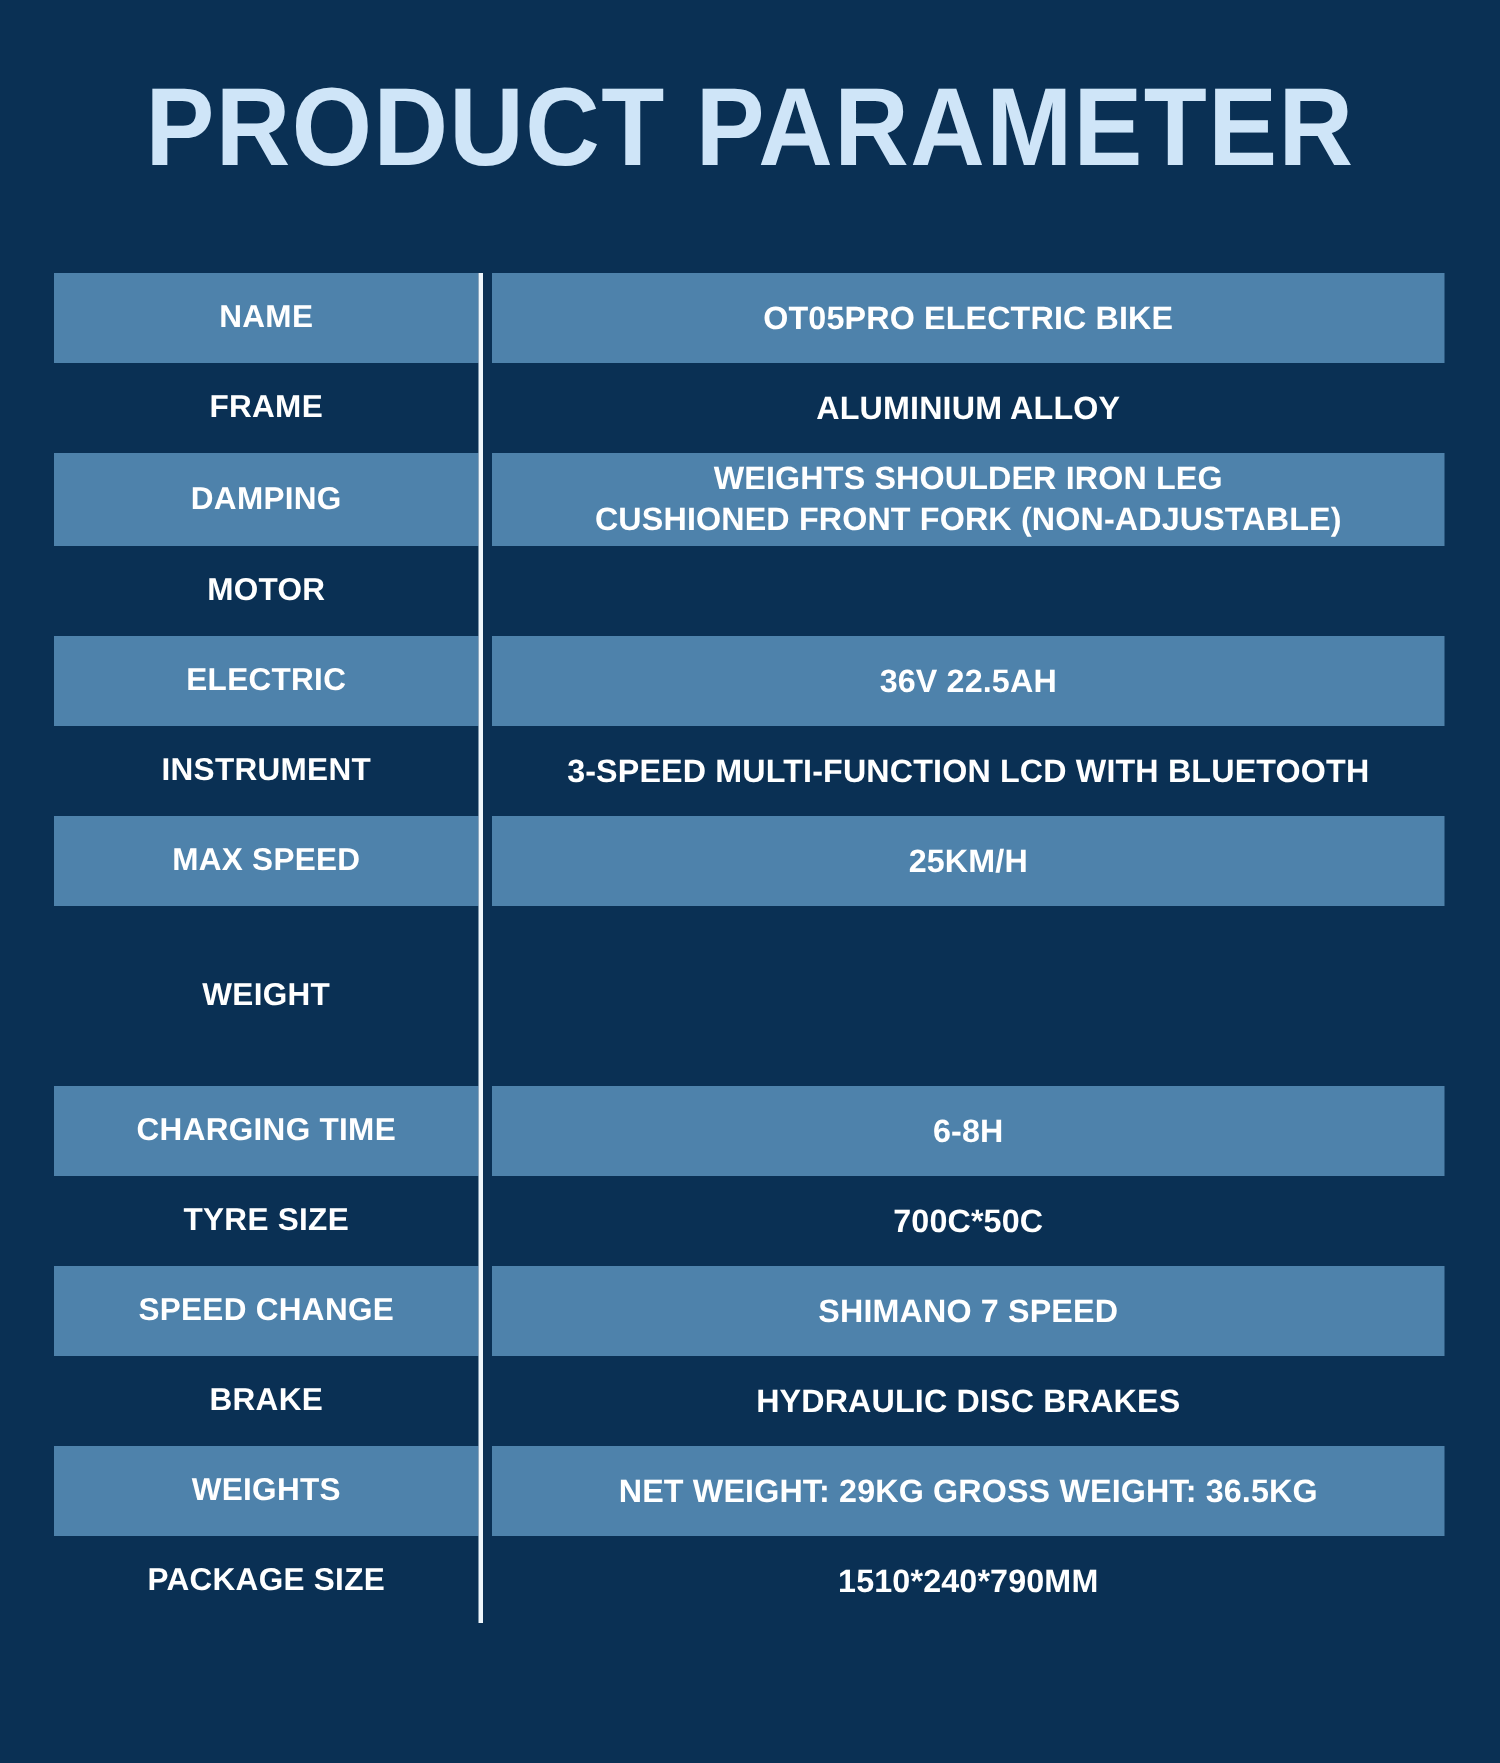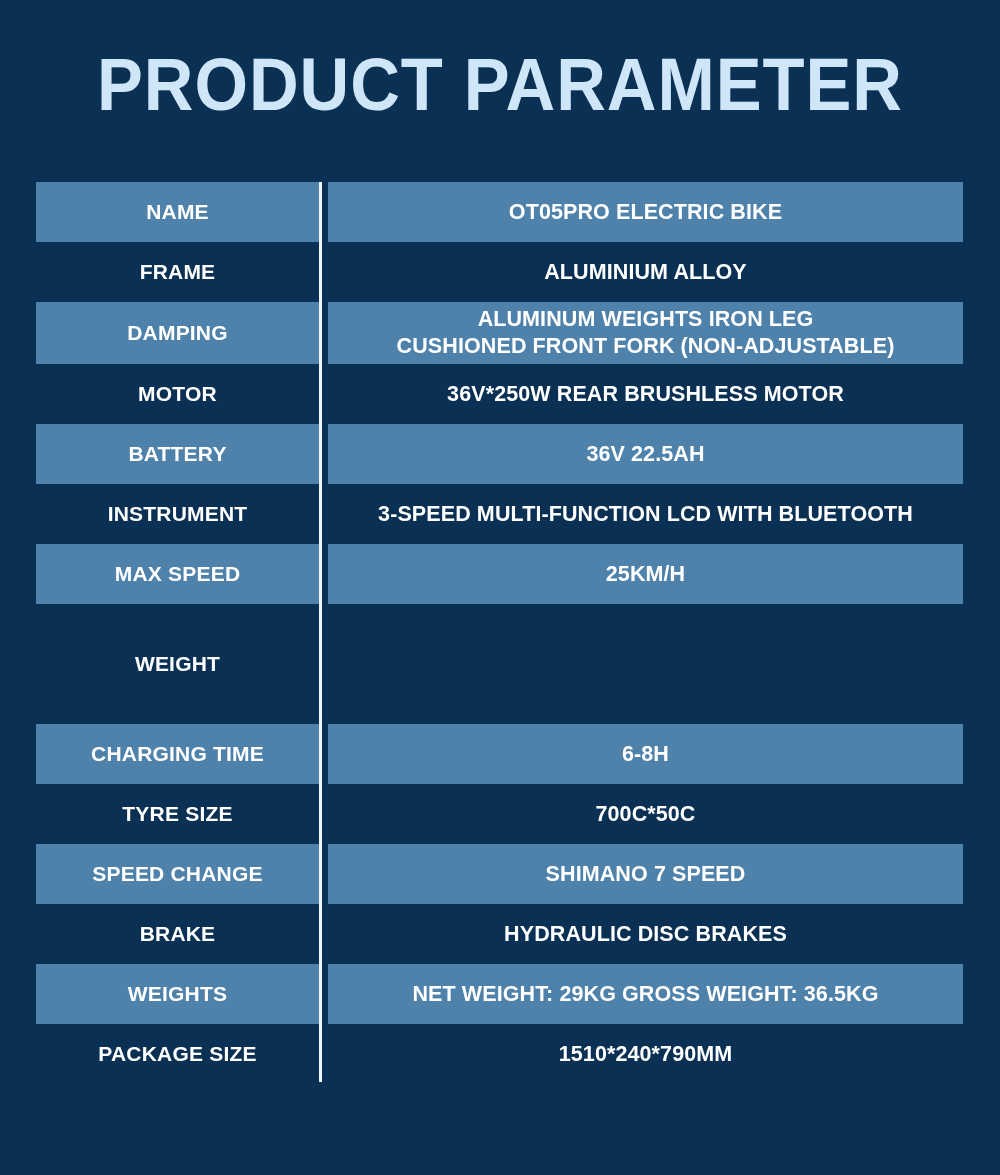--- a/index.html
+++ b/index.html
@@ -120,32 +120,31 @@
       <div class="row">
         <div class="cell cell-label">FRAME</div>
         <div class="cell divider-gap"></div>
         <div class="cell cell-value">ALUMINIUM ALLOY</div>
       </div>
       <div class="row alt">
         <div class="cell cell-label">DAMPING</div>
         <div class="cell divider-gap"></div>
         <div class="cell cell-value">
           <span class="value-lines">
-            <span>ALUMINUM WEIGHTS IRON LEG</span>
+            <span>WEIGHTS SHOULDER IRON LEG</span>
             <span>CUSHIONED FRONT FORK (NON-ADJUSTABLE)</span>
           </span>
         </div>
       </div>
       <div class="row">
         <div class="cell cell-label">MOTOR</div>
         <div class="cell divider-gap"></div>
-        <div class="cell cell-value">36V*250W REAR BRUSHLESS MOTOR</div>
       </div>
       <div class="row alt">
-        <div class="cell cell-label">BATTERY</div>
+        <div class="cell cell-label">ELECTRIC</div>
         <div class="cell divider-gap"></div>
         <div class="cell cell-value">36V 22.5AH</div>
       </div>
       <div class="row">
         <div class="cell cell-label">INSTRUMENT</div>
         <div class="cell divider-gap"></div>
         <div class="cell cell-value">3-SPEED MULTI-FUNCTION LCD WITH BLUETOOTH</div>
       </div>
       <div class="row alt">
         <div class="cell cell-label">MAX SPEED</div>

